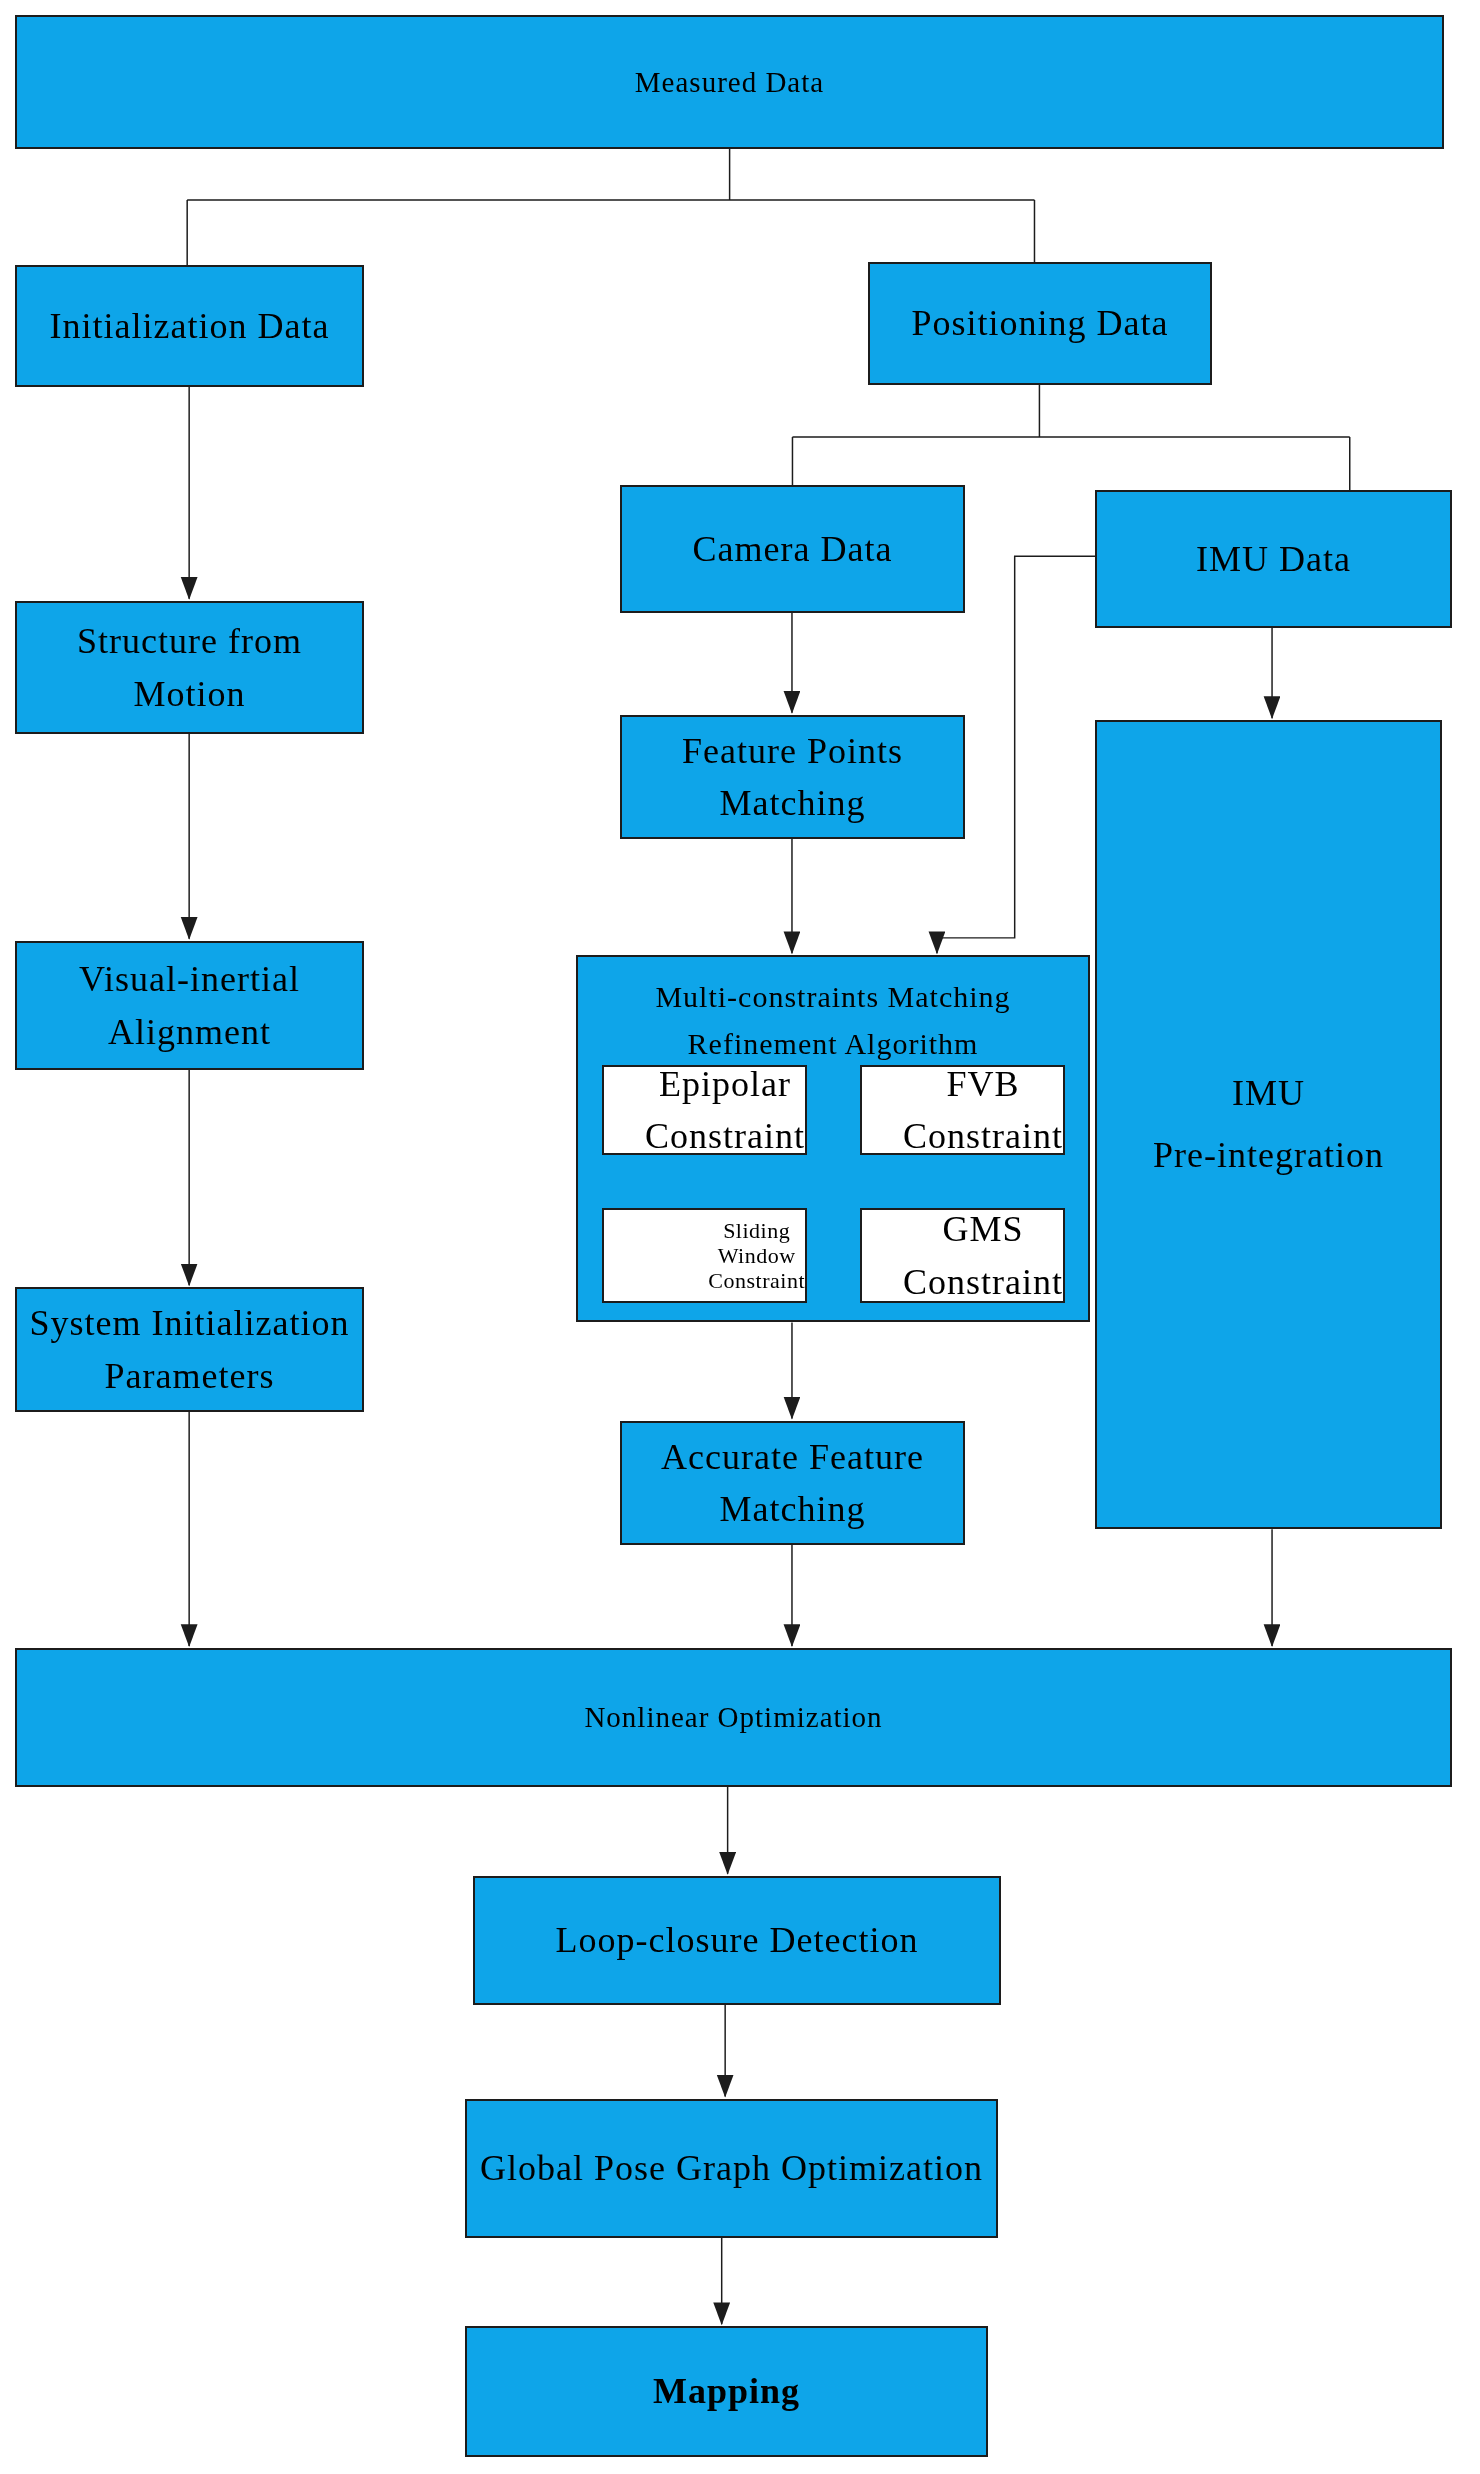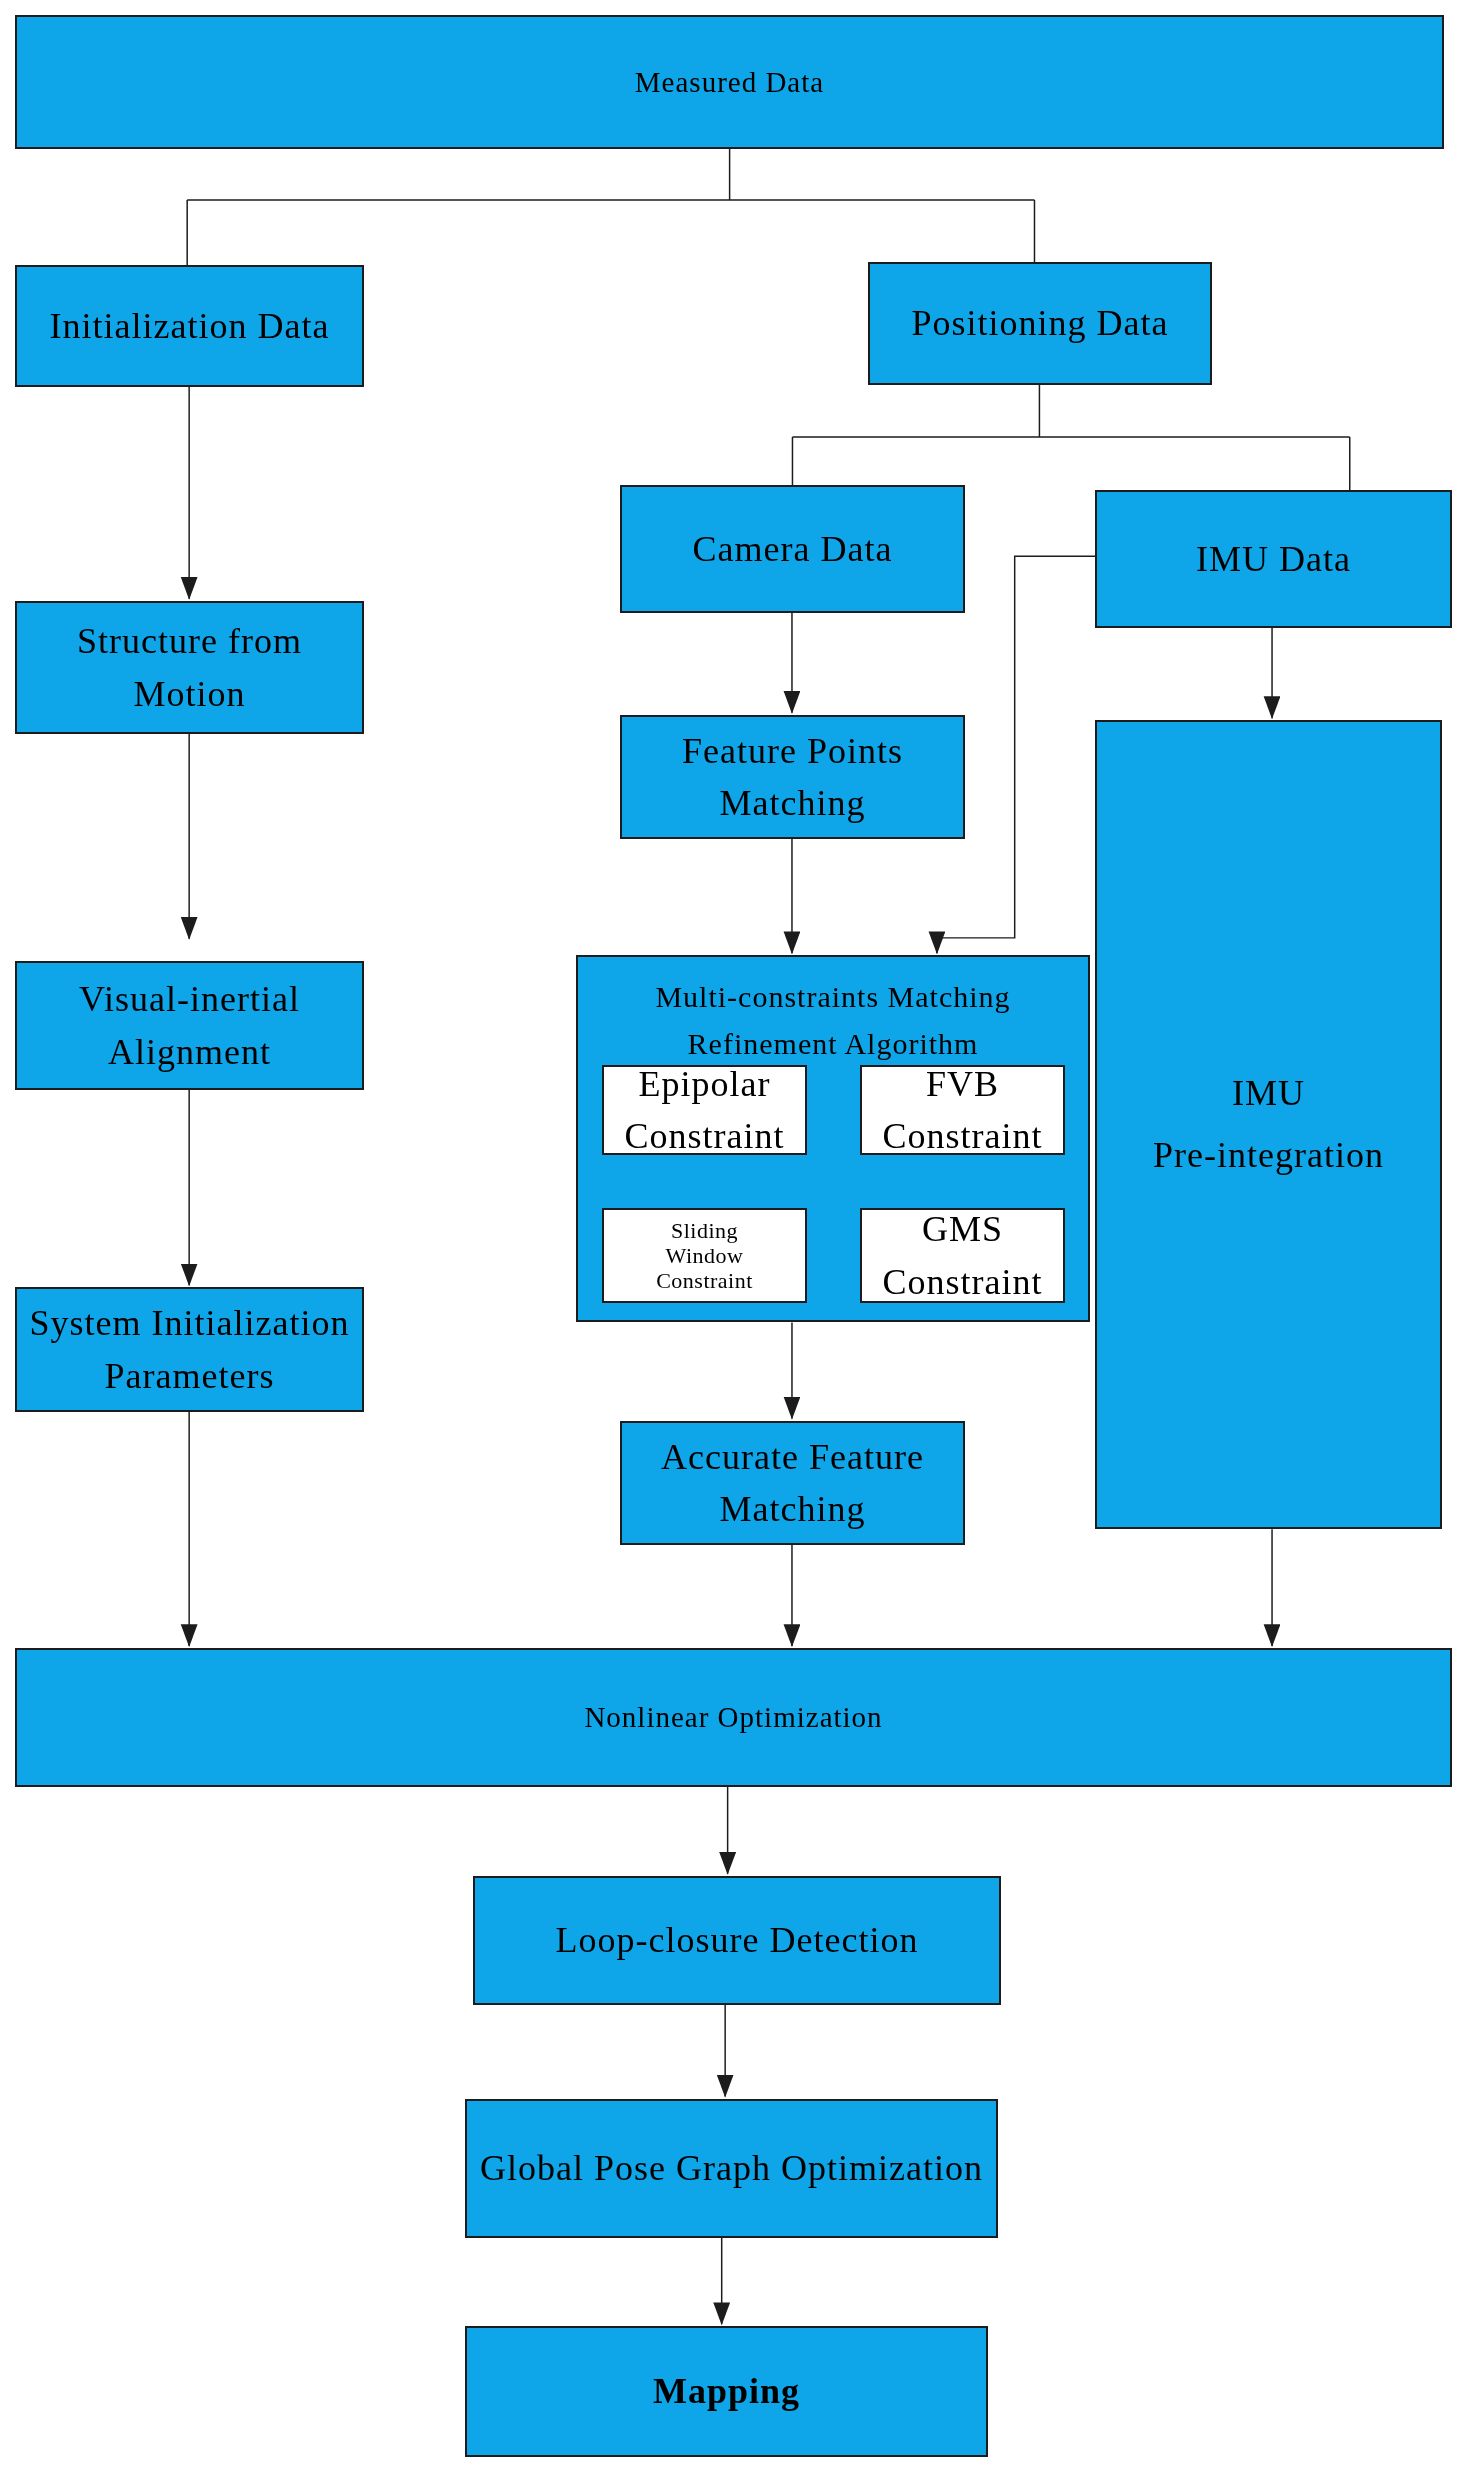--- a/index.html
+++ b/index.html
@@ -65,21 +65,21 @@
     line-height: 1.55;
     white-space: pre-line;
   }
   .sub-node {
     position: absolute;
     box-sizing: border-box;
     border: 2px solid #1c1c1c;
     background: #ffffff;
     display: flex;
     align-items: center;
-    justify-content: center;
+    justify-content: flex-end;
     text-align: center;
   }
 </style>
 </head>
 <body>
 
 <div id="canvas">
 
   <svg class="connector-layer" width="1481" height="2486" viewBox="0 0 2992 5023" xmlns="http://www.w3.org/2000/svg">
     <defs>
@@ -130,21 +130,21 @@
   <div class="node" style="left:15px; top:601px; width:349px; height:133px;">
     <span class="node-label">Structure from
 Motion</span>
   </div>
 
   <div class="node" style="left:620px; top:715px; width:345px; height:124px;">
     <span class="node-label">Feature Points
 Matching</span>
   </div>
 
-  <div class="node" style="left:15px; top:941px; width:349px; height:129px;margin-top:20px;">
+  <div class="node" style="left:15px; top:941px; width:349px; height:129px;">
     <span class="node-label">Visual-inertial
 Alignment</span>
   </div>
 
   <div class="node" style="left:15px; top:1287px; width:349px; height:125px;">
     <span class="node-label">System Initialization
 Parameters</span>
   </div>
 
   <div class="node" style="left:1095px; top:720px; width:347px; height:809px;">

